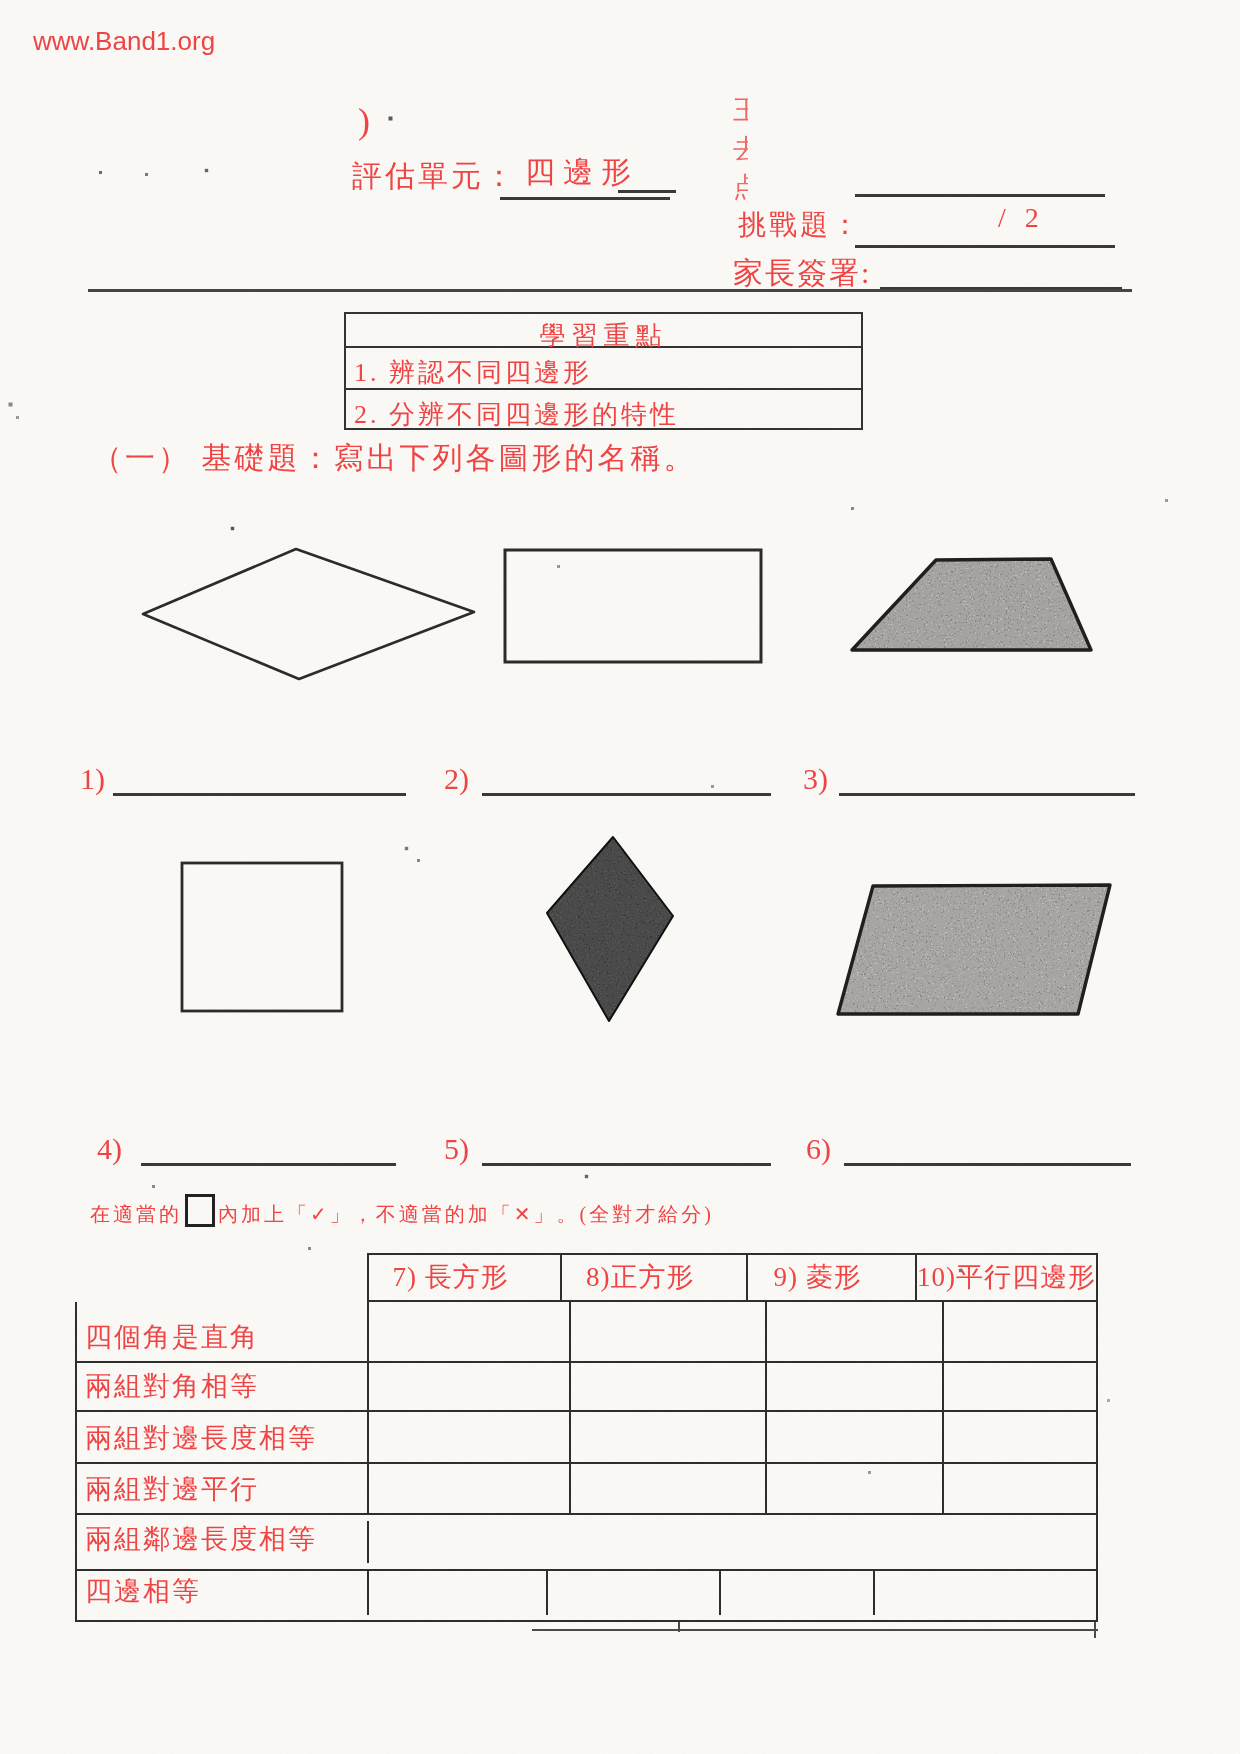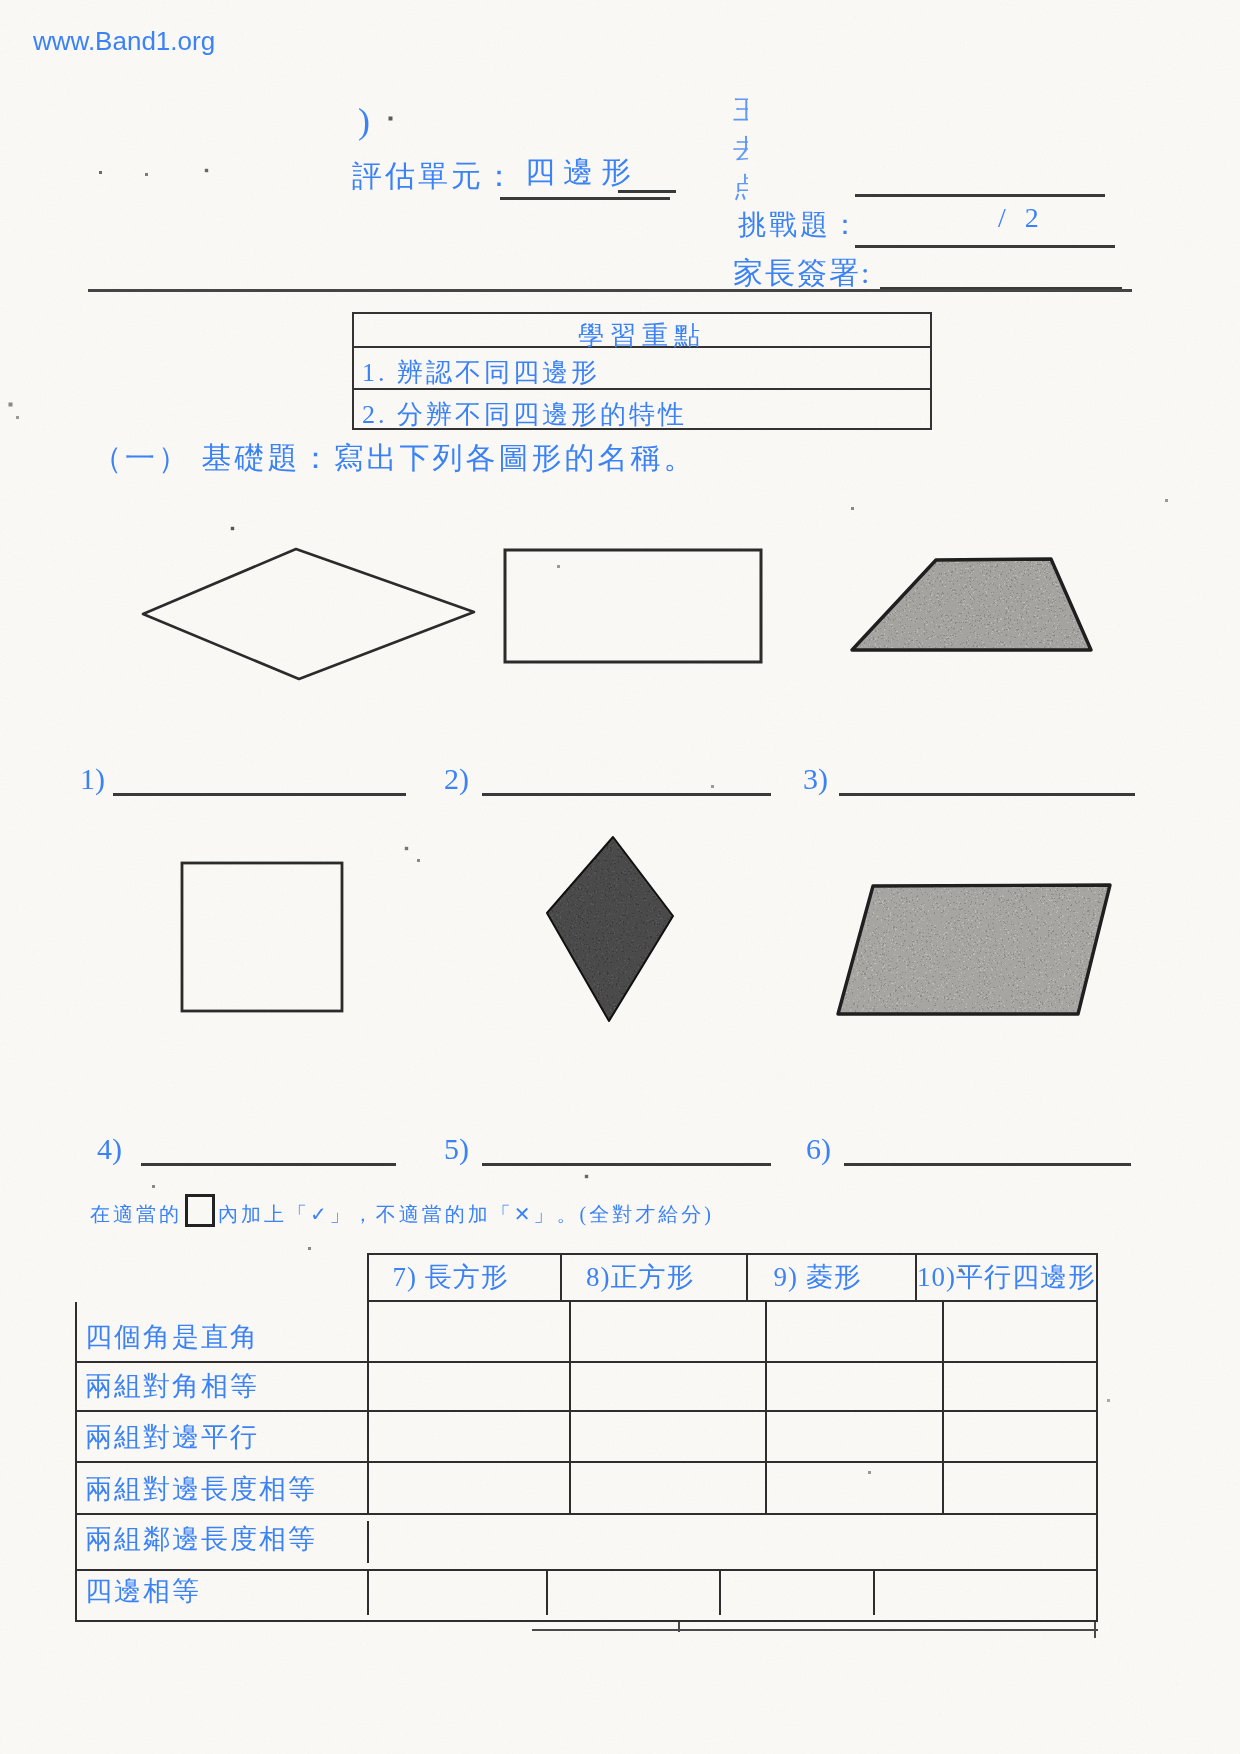--- a/index.html
+++ b/index.html
@@ -4,21 +4,21 @@
 <style>
   html,body{margin:0;padding:0;}
   body{background:#e8e8e8;}
   .page{
     position:relative;
     width:1240px;height:1754px;
     margin:0 auto;
     background:#fcfbf8;
     overflow:hidden;
     font-family:"Liberation Serif","DejaVu Serif",serif;
-    color:#3b82f6;
+    color:#ef4444;
   }
   .abs{position:absolute;}
   .cjk{letter-spacing:3px;white-space:nowrap;}
   .uline{background:#3a3a3a;height:3px;}
   .thin{height:2px;background:#4a4a4a;}
   .frag{width:15px;overflow:hidden;font-size:27px;opacity:.8;}
   .lp-box{box-sizing:border-box;border:2px solid #333;background:transparent;}
   .lp-head{box-sizing:border-box;height:34px;border-bottom:2px solid #333;
     text-align:center;font-size:26px;letter-spacing:6px;padding-top:4px;}
   .lp-row{box-sizing:border-box;height:42px;font-size:26px;letter-spacing:3px;
@@ -115,21 +115,21 @@
 
   <div class="abs cjk" style="left:738px;top:206px;font-size:28px;">挑戰題：</div>
   <div class="abs" style="left:998px;top:202px;font-size:28px;letter-spacing:6px;">/ 2</div>
   <div class="abs uline" style="left:855px;top:245px;width:260px;"></div>
 
   <div class="abs cjk" style="left:733px;top:253px;font-size:30px;letter-spacing:2px;">家長簽署:</div>
   <div class="abs uline" style="left:880px;top:287px;width:242px;"></div>
 
   <div class="abs" style="left:88px;top:289px;width:1044px;height:3px;background:#454545;"></div>
 
-  <div class="abs lp-box" style="left:352px;top:312px;width:580px;height:118px;">
+  <div class="abs lp-box" style="left:344px;top:312px;width:519px;height:118px;">
     <div class="lp-head">學習重點</div>
     <div class="lp-row lp-row1">1.  辨認不同四邊形</div>
     <div class="lp-row">2.  分辨不同四邊形的特性</div>
   </div>
 
   <div class="abs cjk" style="left:92px;top:438px;font-size:30px;">（一） 基礎題：寫出下列各圖形的名稱。</div>
 
   <div class="abs ans-label" style="left:80px;top:762px;">1)</div>
   <div class="abs uline" style="left:113px;top:793px;width:293px;"></div>
   <div class="abs ans-label" style="left:444px;top:762px;">2)</div>
@@ -165,29 +165,29 @@
         <div class="tbl-cell" style="width:154px;"></div>
         <div class="tbl-cell" style="flex:1;"></div>
       </div>
       <div class="tbl-row hasb" style="height:49px;">
         <div class="tbl-label">兩組對角相等</div>
         <div class="tbl-cell" style="width:179px;"></div>
         <div class="tbl-cell" style="width:173px;"></div>
         <div class="tbl-cell" style="width:154px;"></div>
         <div class="tbl-cell" style="flex:1;"></div>
       </div>
+      <div class="tbl-row hasb" style="height:52px;">
+        <div class="tbl-label">兩組對邊長度相等</div>
+        <div class="tbl-cell" style="width:179px;"></div>
+        <div class="tbl-cell" style="width:173px;"></div>
+        <div class="tbl-cell" style="width:154px;"></div>
+        <div class="tbl-cell" style="flex:1;"></div>
+      </div>
       <div class="tbl-row hasb" style="height:51px;">
         <div class="tbl-label">兩組對邊平行</div>
-        <div class="tbl-cell" style="width:179px;"></div>
-        <div class="tbl-cell" style="width:173px;"></div>
-        <div class="tbl-cell" style="width:154px;"></div>
-        <div class="tbl-cell" style="flex:1;"></div>
-      </div>
-      <div class="tbl-row hasb" style="height:52px;">
-        <div class="tbl-label">兩組對邊長度相等</div>
         <div class="tbl-cell" style="width:179px;"></div>
         <div class="tbl-cell" style="width:173px;"></div>
         <div class="tbl-cell" style="width:154px;"></div>
         <div class="tbl-cell" style="flex:1;"></div>
       </div>
       <div class="tbl-row hasb" style="height:56px;align-items:center;">
         <div class="tbl-label">兩組鄰邊長度相等</div>
         <div class="tbl-cell" style="width:179px;"></div>
         <div class="tbl-cell" style="width:173px;"></div>
         <div class="tbl-cell" style="width:154px;"></div>

